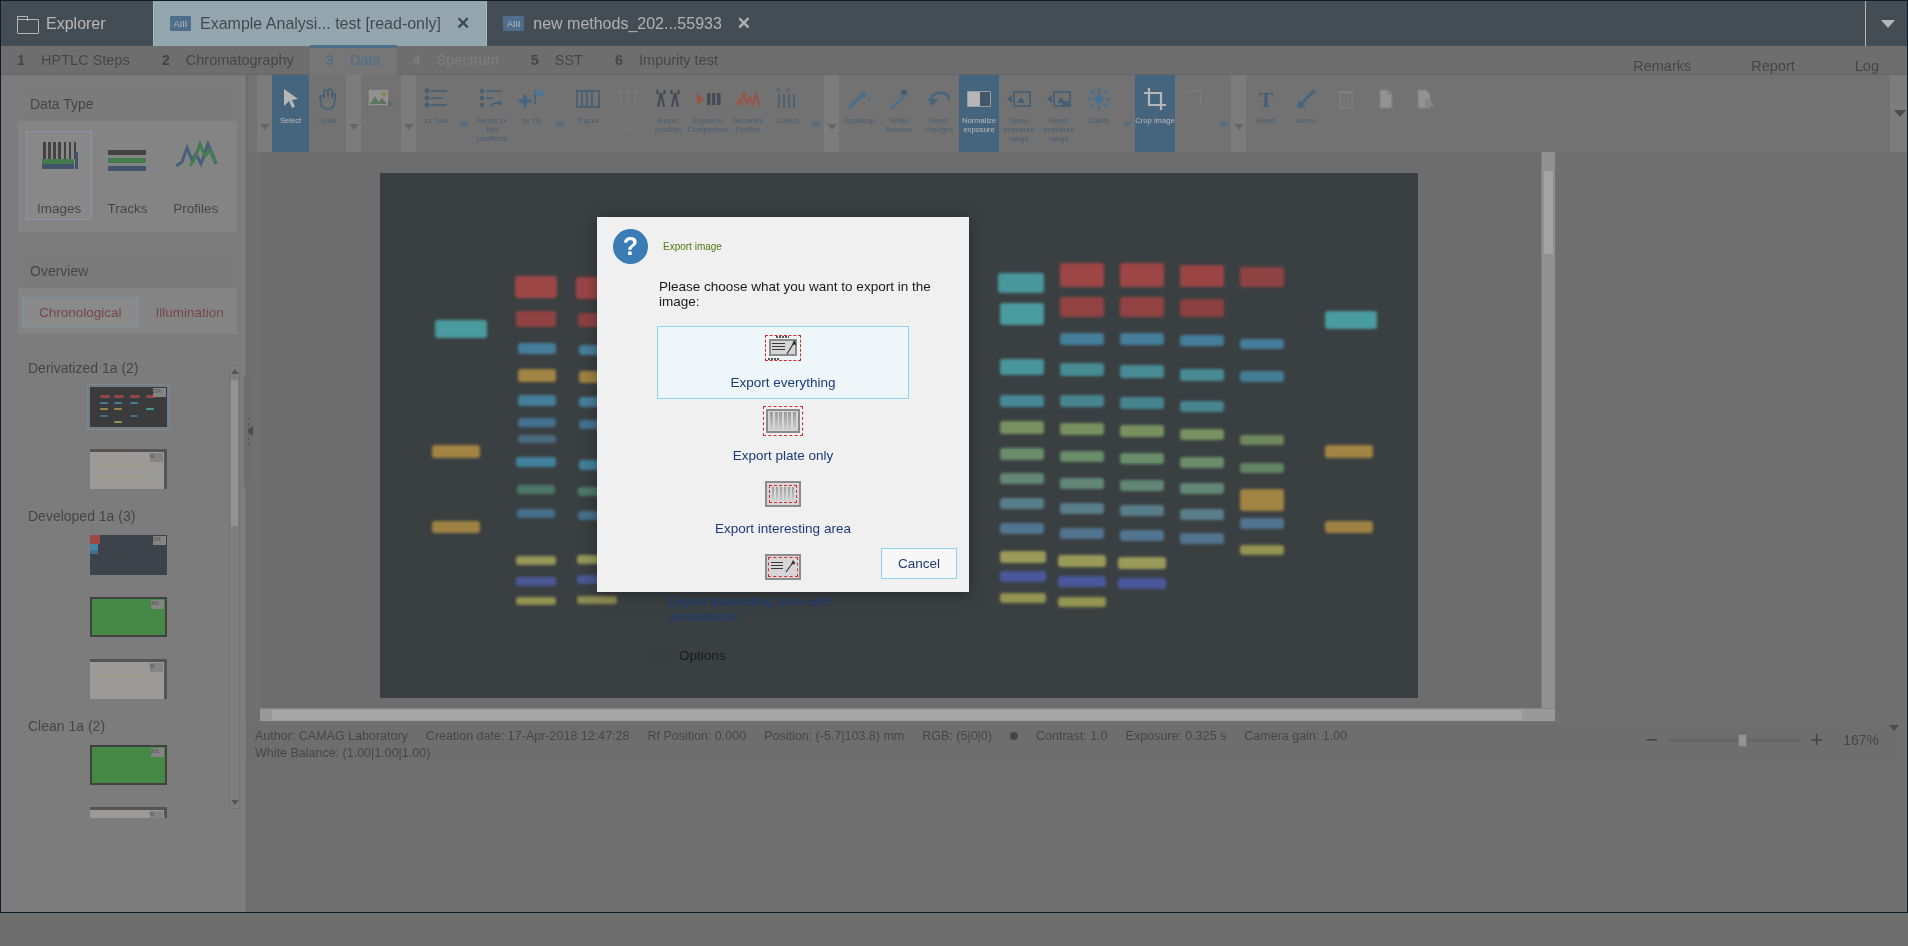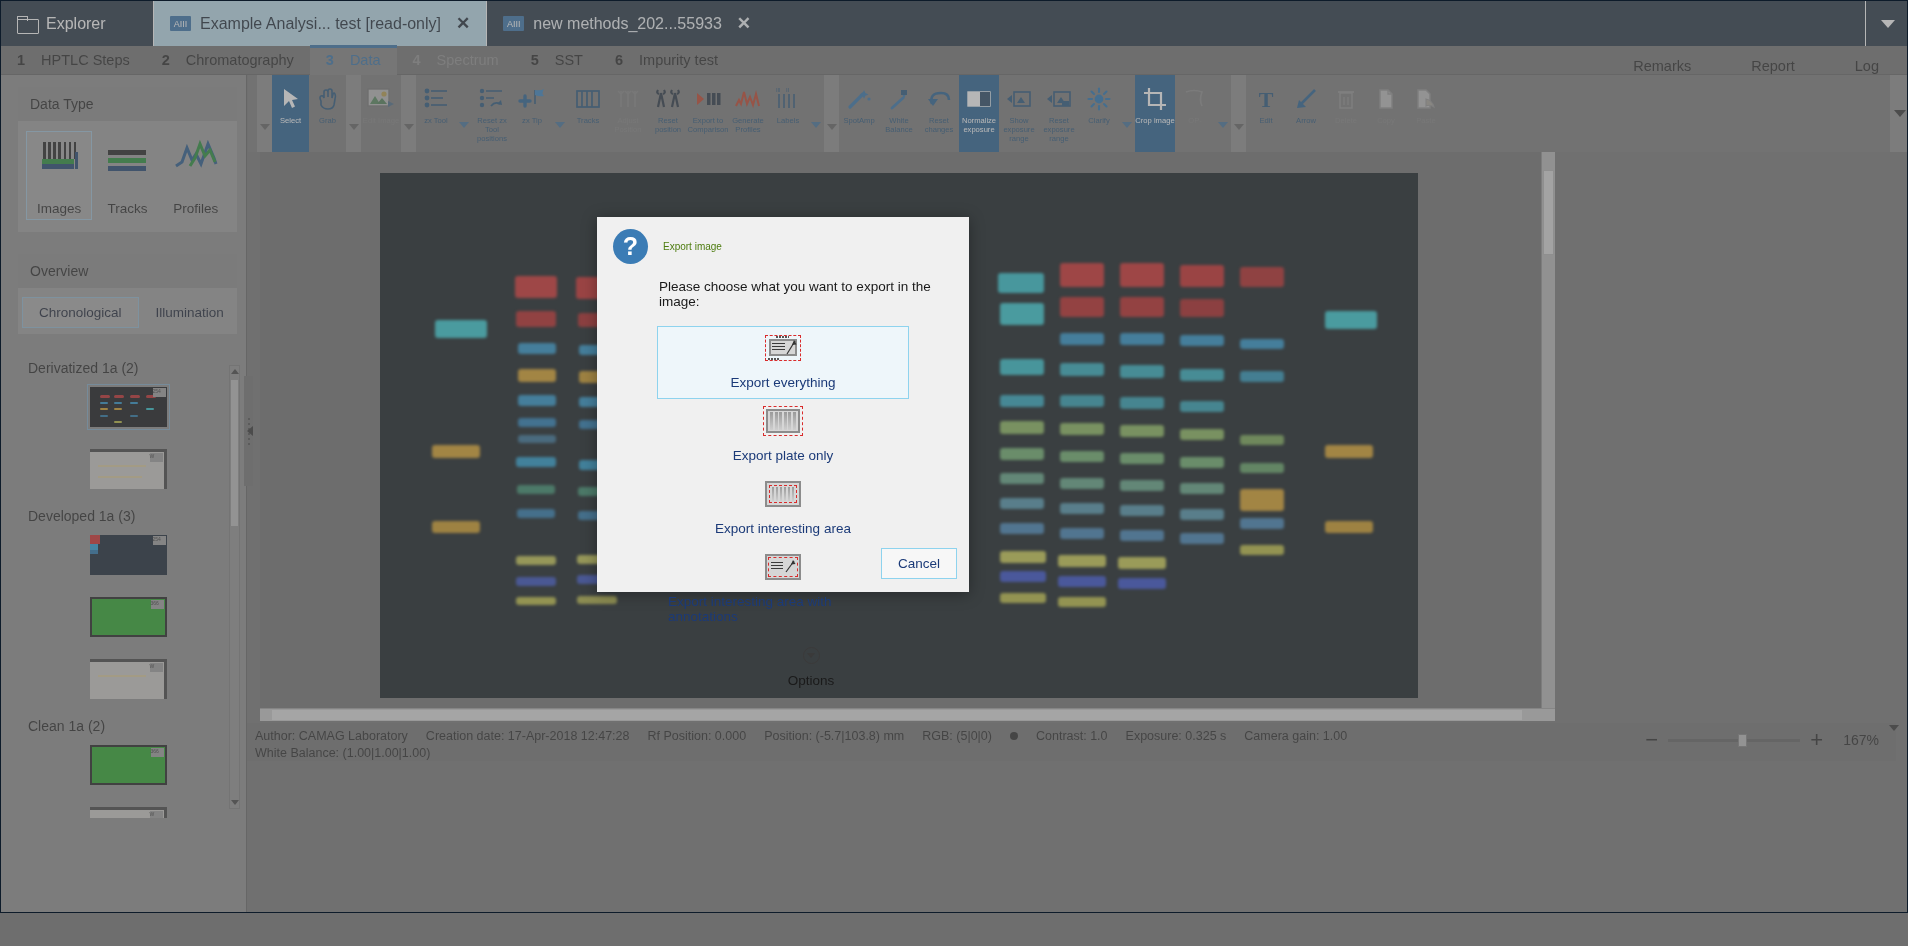--- a/index.html
+++ b/index.html
@@ -142,21 +142,21 @@
   .ico-tracks { display: flex; flex-direction: column; justify-content: center; gap: 3px; padding-top: 6px; }
   .ico-tracks i { display: block; height: 5px; width: 38px; margin: 0 auto; }
   .ico-tracks i.k { background: #191919; }
   .ico-tracks i.g { background: #1a8a2e; }
   .ico-tracks i.b { background: #143a6b; }
   
   .ico-prof svg { display: block; }
 
   .seg-row { display: flex; gap: 0px; }
   .seg {
-    font-size: 13.5px; color: #0f172a; padding: 7px 16px; cursor: pointer;
+    font-size: 13.5px; color: #7f1d1d; padding: 7px 16px; cursor: pointer;
     border: 1px solid transparent;
   }
   .seg.sel { border: 1px solid #8fb6d0; background: #a6a6a6; }
 
   .overview-scroll {
     position: absolute; left: 17px; top: 277px; width: 220px; height: 466px;
     overflow: hidden;
   }
   .grp-title { font-size: 14px; color: #1b1b1b; margin: 8px 0 8px 10px; }
   .thumb-wrap { display: flex; justify-content: center; margin-bottom: 16px; }
@@ -383,21 +383,21 @@
   .oi-annot .frame { left: 0px; top: 0px; right: 0px; bottom: 0px; }
   .oi-annot .dash { inset: 3px; }
   .oi-annot .mini-txt {
     position: absolute; left: 6px; top: 8px; width: 12px; height: 8px;
     background: repeating-linear-gradient(to bottom, #3a3a3a 0 1px, transparent 1px 3px);
   }
   .oi-annot .arrw { position: absolute; left: 19px; top: 6px; width: 12px; height: 14px; }
 
   .opt-row-options {
     display: flex; align-items: center; gap: 9px;
-    margin: 14px 0 0 56px; cursor: pointer; flex-direction: column;
+    margin: 14px 0 0 56px; cursor: pointer;
   }
   .circ-chev {
     width: 17px; height: 17px; border-radius: 50%; border: 1.4px solid #3a3a3a;
     display: flex; align-items: center; justify-content: center;
   }
   .circ-chev .c {
     width: 0; height: 0; border-left: 4px solid transparent;
     border-right: 4px solid transparent; border-top: 5px solid #3a3a3a;
     margin-top: -1px;
   }
@@ -901,21 +901,21 @@
     <div class="tb-sep-btn">
         <span class="caret-sm"></span>
       </div>
 
     <div class="tb-btn wide">
       <span class="glyph">
         <svg width="24" height="24" viewBox="0 0 24 24">
           <text x="12" y="20" font-size="22" font-family="Liberation Serif, serif" fill="#1d4e78" text-anchor="middle" font-weight="bold">T</text>
         </svg>
       </span>
-      <span class="cap">Edit</span>
+      <span class="cap">Reset</span>
     </div>
 
     <div class="tb-btn wide">
       <span class="glyph">
         <svg width="24" height="24" viewBox="0 0 24 24">
           <line x1="21" y1="3" x2="6" y2="18" stroke="#1d5a8e" stroke-width="2.6"></line>
           <path d="M3 21 l2 -8 l7 7 Z" fill="#1d5a8e"></path>
         </svg>
       </span>
       <span class="cap">Arrow</span>

